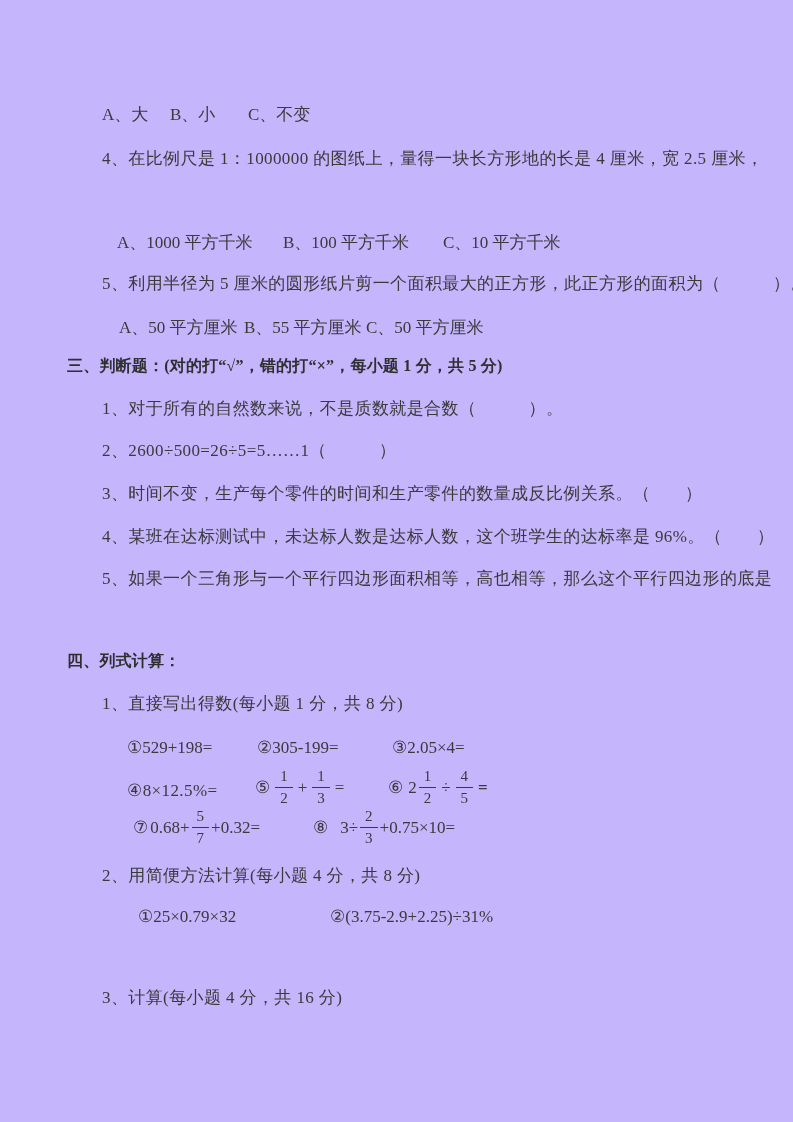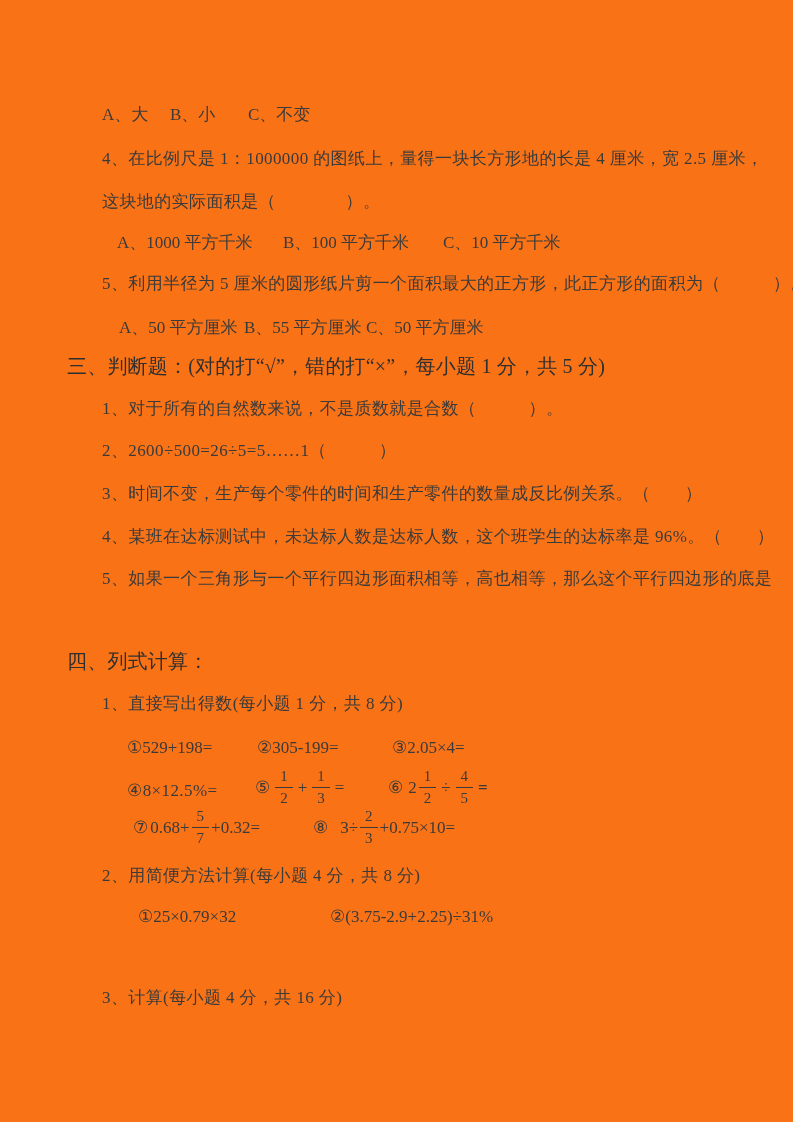--- a/index.html
+++ b/index.html
@@ -1,34 +1,34 @@
 <!DOCTYPE html>
 <html><head>
 <meta charset="utf-8">
 <style>
   html,body { margin:0; padding:0; background:#e8e8e8; }
   .page {
     position:relative;
     width:793px; height:1122px;
     margin:0 auto;
-    background:#f97316;
+    background:#c4b5fd;
     font-family:"Liberation Serif","DejaVu Serif",serif;
     color:#3a3a3a;
     font-size:17px;
     overflow:hidden;
   }
   .line {
     position:absolute;
     white-space:pre;
     line-height:20px;
     letter-spacing:0.4px;
   }
   .heading {
-    font-weight:400;
-    font-size:20px;
+    font-weight:700;
+    font-size:16px;
     color:#2f2f2f;
     letter-spacing:0.2px;
   }
   .part { position:absolute; top:0; white-space:pre; }
   .row { position:absolute; left:0; top:auto; width:793px; height:20px; }
   .expr {
     position:absolute;
     display:flex;
     align-items:center;
     gap:5px;
@@ -50,21 +50,20 @@
 
 <div class="page">
 
   <div class="row" style="top:103px">
     <span class="part" style="left:102px">A、大</span>
     <span class="part" style="left:170px">B、小</span>
     <span class="part" style="left:248px">C、不变</span>
   </div>
 
   <div class="line" style="left:102px; top:149px">4、在比例尺是 1：1000000 的图纸上，量得一块长方形地的长是 4 厘米，宽 2.5 厘米，</div>
-  <div class="line" style="left:102px; top:192px">这块地的实际面积是（　　　　）。</div>
   <div class="row" style="top:231px">
     <span class="part" style="left:117px">A、1000 平方千米</span>
     <span class="part" style="left:283px">B、100 平方千米</span>
     <span class="part" style="left:443px">C、10 平方千米</span>
   </div>
 
   <div class="line" style="left:102px; top:274px">5、利用半径为 5 厘米的圆形纸片剪一个面积最大的正方形，此正方形的面积为（　　　）。</div>
   <div class="row" style="top:316px">
     <span class="part" style="left:119px">A、50 平方厘米</span>
     <span class="part" style="left:244px">B、55 平方厘米</span>

